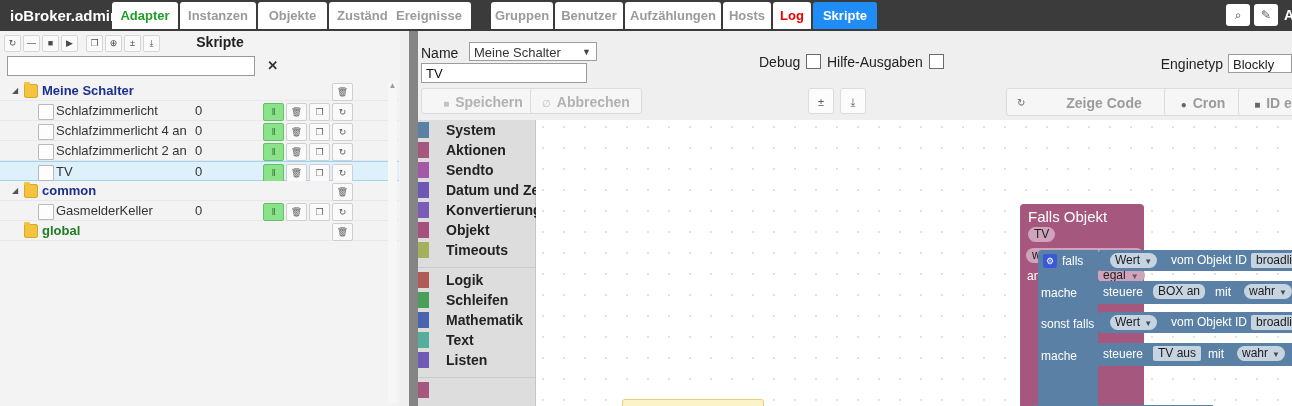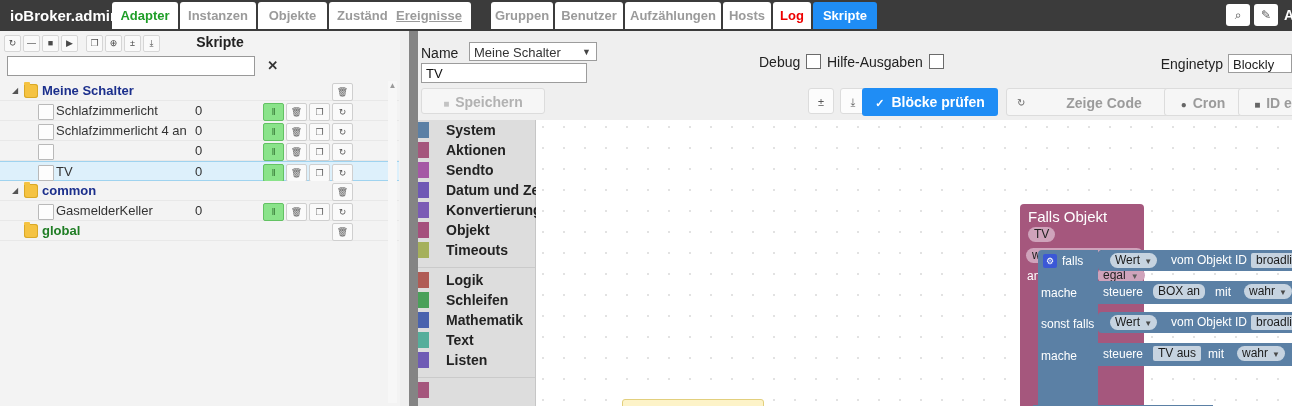--- a/index.html
+++ b/index.html
@@ -205,21 +205,21 @@
 </style>
 </head>
 <body>
 
 <div id="topnav">
   <div id="brand">ioBroker.admin</div>
 <div class="navtab active-green" style="left: 112px; width: 66px;"><span>Adapter</span></div>
     <div class="navtab" style="left: 180px; width: 76px;"><span>Instanzen</span></div>
     <div class="navtab" style="left: 258px; width: 69px;"><span>Objekte</span></div>
     <div class="navtab" style="left: 329px; width: 74px;"><span>Zustände</span></div>
-    <div class="navtab" style="left: 387px; width: 84px; text-decoration: underline;"><span>Ereignisse</span></div>
+    <div class="navtab" style="left: 387px; width: 84px;"><span>Ereignisse</span></div>
     <div class="navtab" style="left: 491px; width: 62px;"><span>Gruppen</span></div>
     <div class="navtab" style="left: 555px; width: 68px;"><span>Benutzer</span></div>
     <div class="navtab" style="left: 625px; width: 96px;"><span>Aufzählungen</span></div>
     <div class="navtab" style="left: 723px; width: 48px;"><span>Hosts</span></div>
     <div class="navtab log" style="left: 773px; width: 38px;"><span>Log</span></div>
     <div class="navtab sel" style="left: 813px; width: 64px;"><span>Skripte</span></div>
     <div class="navicon" style="left: 1226px;">⌕</div>
     <div class="navicon" style="left: 1254px;">✎</div>
     <div id="navA" style="left: 1284px;">A</div>
   </div>
@@ -245,20 +245,21 @@
         <span class="acts"><span class="abtn green">‖</span><span class="abtn ">🗑</span><span class="abtn ">❐</span><span class="abtn ">↻</span></span>
       </div>
       <div class="trow">
         <span class="ico file-ico" style="left: 38px;"></span>
         <span class="label lbl-file" style="left: 56px;">Schlafzimmerlicht 4 an</span>
         <span class="num">0</span>
         <span class="acts"><span class="abtn green">‖</span><span class="abtn ">🗑</span><span class="abtn ">❐</span><span class="abtn ">↻</span></span>
       </div>
       <div class="trow">
         <span class="ico file-ico" style="left: 38px;"></span>
+        <span class="label lbl-file" style="left: 56px;">Schlafzimmerlicht 2 an</span>
         <span class="num">0</span>
         <span class="acts"><span class="abtn green">‖</span><span class="abtn ">🗑</span><span class="abtn ">❐</span><span class="abtn ">↻</span></span>
       </div>
       <div class="trow sel">
         <span class="ico file-ico" style="left: 38px;"></span>
         <span class="label lbl-file" style="left: 56px;">TV</span>
         <span class="num">0</span>
         <span class="acts"><span class="abtn green">‖</span><span class="abtn ">🗑</span><span class="abtn ">❐</span><span class="abtn ">↻</span></span>
       </div>
       <div class="trow">
@@ -307,27 +308,27 @@
   </div>
 
   <div id="enginewrap">
     <span>Enginetyp</span><span id="enginesel">Blockly</span>
   </div>
 
   <div class="flatbtn" style="left:3px;top:57px;width:124px;">
     <span class="bi">■</span><span>Speichern</span>
   </div>
 
+  <div class="flatbtn" style="left:112px;top:57px;width:112px;">
+    <span class="bi">∅</span><span>Abbrechen</span>
+  </div>
 
   <div class="sqbtn" style="left:390px;">±</div>
   <div class="sqbtn" style="left:422px;">⤓</div>
 
-  <div id="checkbtn" style="left:444px;width:136px;">
-    <span class="bi">✓</span><span>Blöcke prüfen</span>
-  </div>
 
   <div class="wbtn" style="left:588px;width:196px;">
     <span class="bi" style="position:absolute;left:10px;">↻</span>
     <span>Zeige Code</span>
   </div>
 
   <div class="wbtn" style="left:746px;width:78px;">
     <span class="bi">●</span><span>Cron</span>
   </div>
 

